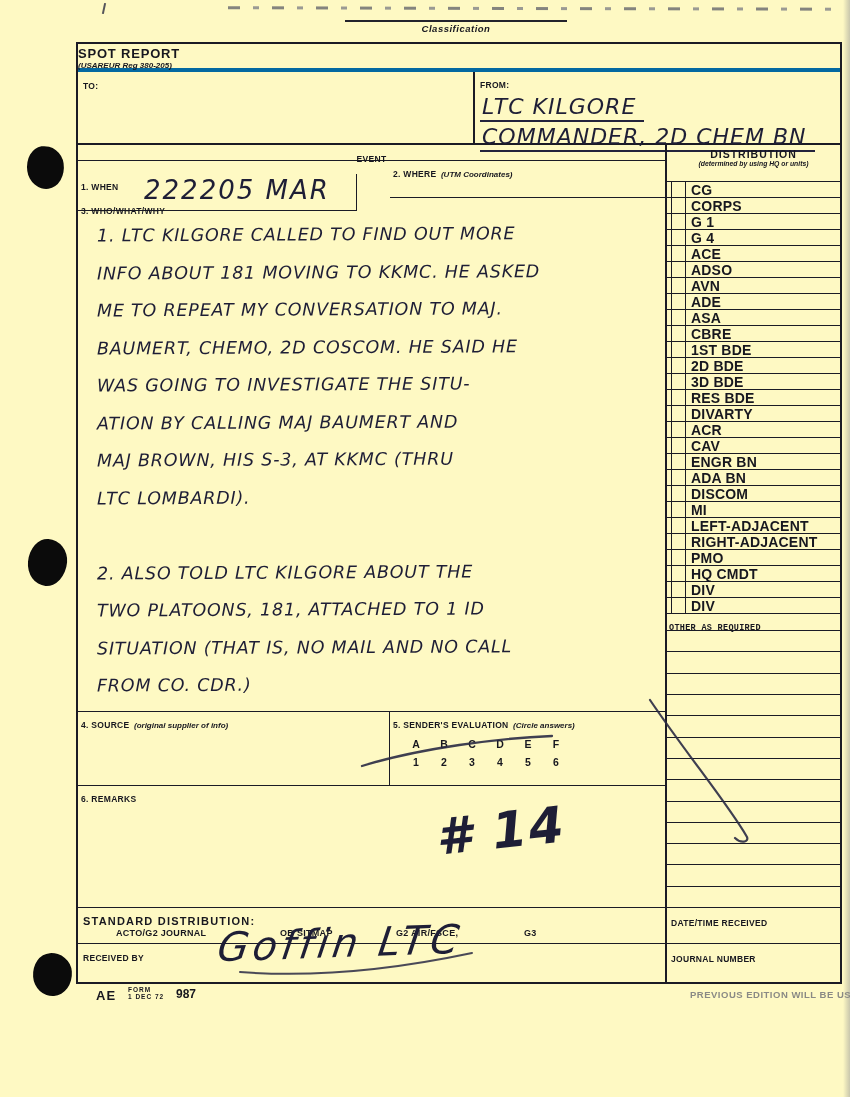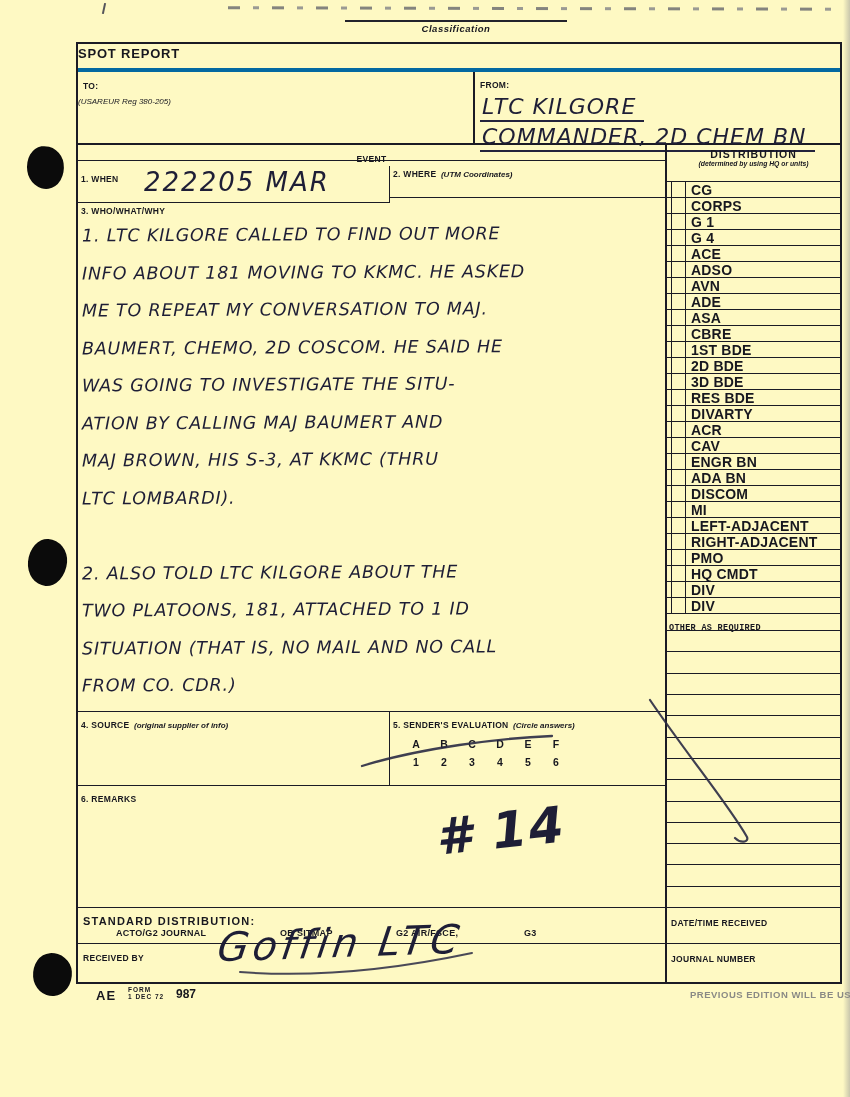--- a/index.html
+++ b/index.html
@@ -16,33 +16,33 @@
   .class-word{position:absolute;left:345px;top:23px;width:222px;text-align:center;font-size:9.5px;font-weight:bold;font-style:italic;letter-spacing:.5px;}
 
   .form{position:absolute;left:76px;top:42px;width:766px;height:942px;border:2px solid #1b1b25;}
   .cell{position:absolute;}
   .lbl{font-size:8.5px;font-weight:bold;letter-spacing:.3px;}
   .lbl-it{font-size:8px;font-weight:bold;font-style:italic;}
   .hand{font-family:"DejaVu Sans",sans-serif;font-style:italic;color:#1e1e36;}
 
   .title-block{position:absolute;left:0;top:0;width:100%;height:28px;border-bottom:4px solid #0369a1;text-align:left;padding-top:2px;}
   .title{font-size:13px;font-weight:bold;letter-spacing:.8px;}
-  .subtitle{font-size:8px;font-weight:normal;font-style:italic;margin-top:36px;}
+  .subtitle{font-size:8px;font-weight:bold;font-style:italic;}
 
   .cell-to{left:0;top:28px;width:397px;height:73px;border-right:2px solid #1b1b25;border-bottom:2px solid #1b1b25;padding:3px 5px;}
   .cell-from{left:397px;top:28px;width:365px;height:73px;border-bottom:2px solid #1b1b25;padding:2px 5px;}
   .from-line{display:block;font-size:22px;letter-spacing:1px;border-bottom:2px solid #23233c;width:max-content;max-width:355px;padding:0 8px 1px 2px;margin-top:2px;white-space:nowrap;}
 
   .event-header{position:absolute;left:0;top:101px;width:587px;height:16px;border-bottom:1px solid #1b1b25;text-align:center;padding-top:3px;}
-  .cell-when{left:0;top:122px;width:312px;height:37px;border-right:1px solid #1b1b25;border-bottom:1px solid #1b1b25;padding:2px 3px;}
+  .cell-when{left:0;top:130px;width:279px;height:37px;border-right:1px solid #1b1b25;border-bottom:1px solid #1b1b25;padding:2px 3px;}
   .when-value{position:absolute;left:66px;top:1px;font-size:26px;letter-spacing:2px;white-space:nowrap;}
   .cell-where{left:312px;top:117px;width:275px;height:37px;border-bottom:1px solid #1b1b25;padding:2px 3px;}
 
   .cell-who{left:0;top:154px;width:587px;height:514px;border-bottom:1px solid #1b1b25;padding:2px 3px;}
-  .hand-lines{position:absolute;left:4px;top:26px;width:562px;}
+  .hand-lines{position:absolute;left:19px;top:26px;width:562px;}
   .hand-line{height:37.5px;font-size:17.5px;letter-spacing:.8px;white-space:nowrap;transform:rotate(-.3deg);}
 
   .cell-source{left:0;top:668px;width:312px;height:74px;border-right:1px solid #1b1b25;border-bottom:1px solid #1b1b25;padding:2px 3px;}
   .cell-eval{left:312px;top:668px;width:275px;height:74px;border-bottom:1px solid #1b1b25;padding:2px 3px;}
   .eval-row{position:absolute;left:12px;display:flex;}
   .eval-letters{top:26px;}
   .eval-numbers{top:44px;}
   .eval-cell{width:28px;text-align:center;font-size:10.5px;font-weight:bold;}
 
   .cell-remarks{left:0;top:742px;width:587px;height:122px;border-bottom:1px solid #1b1b25;padding:2px 3px;}

